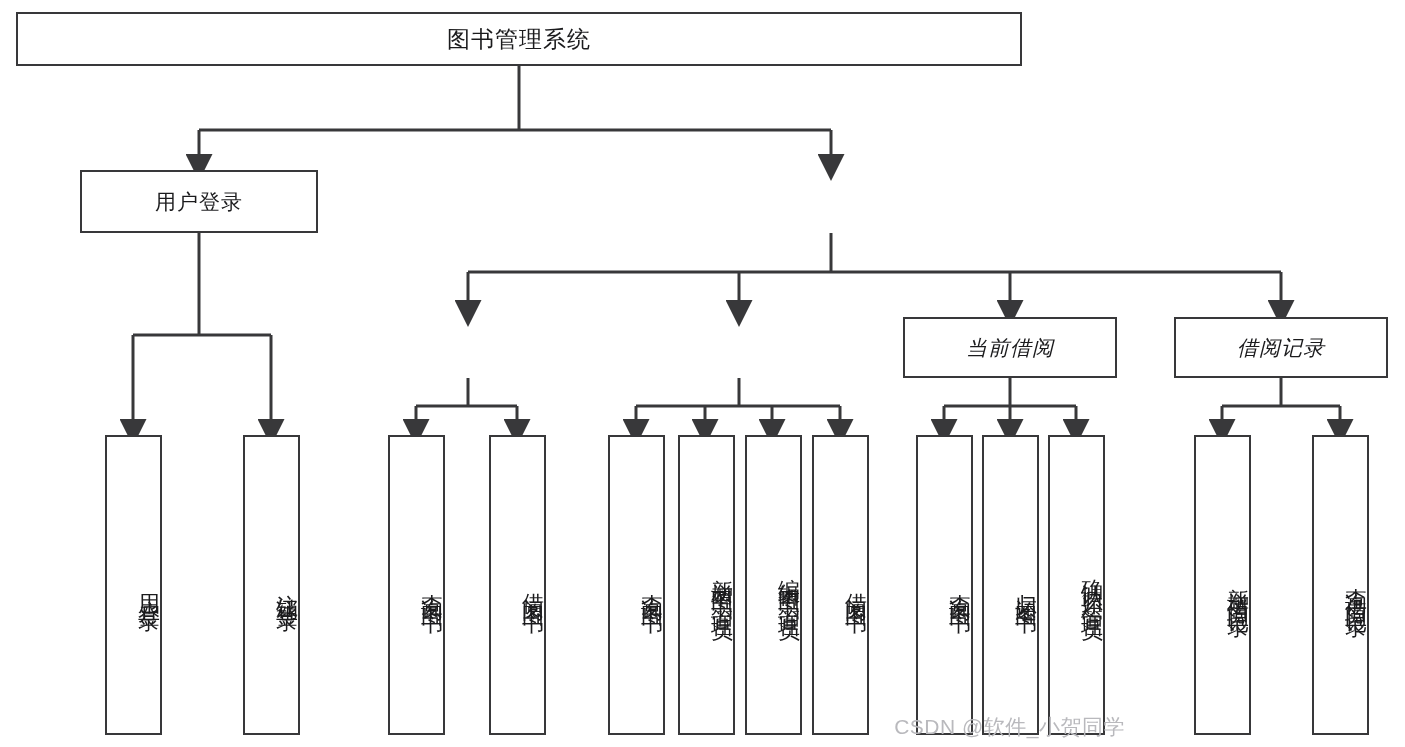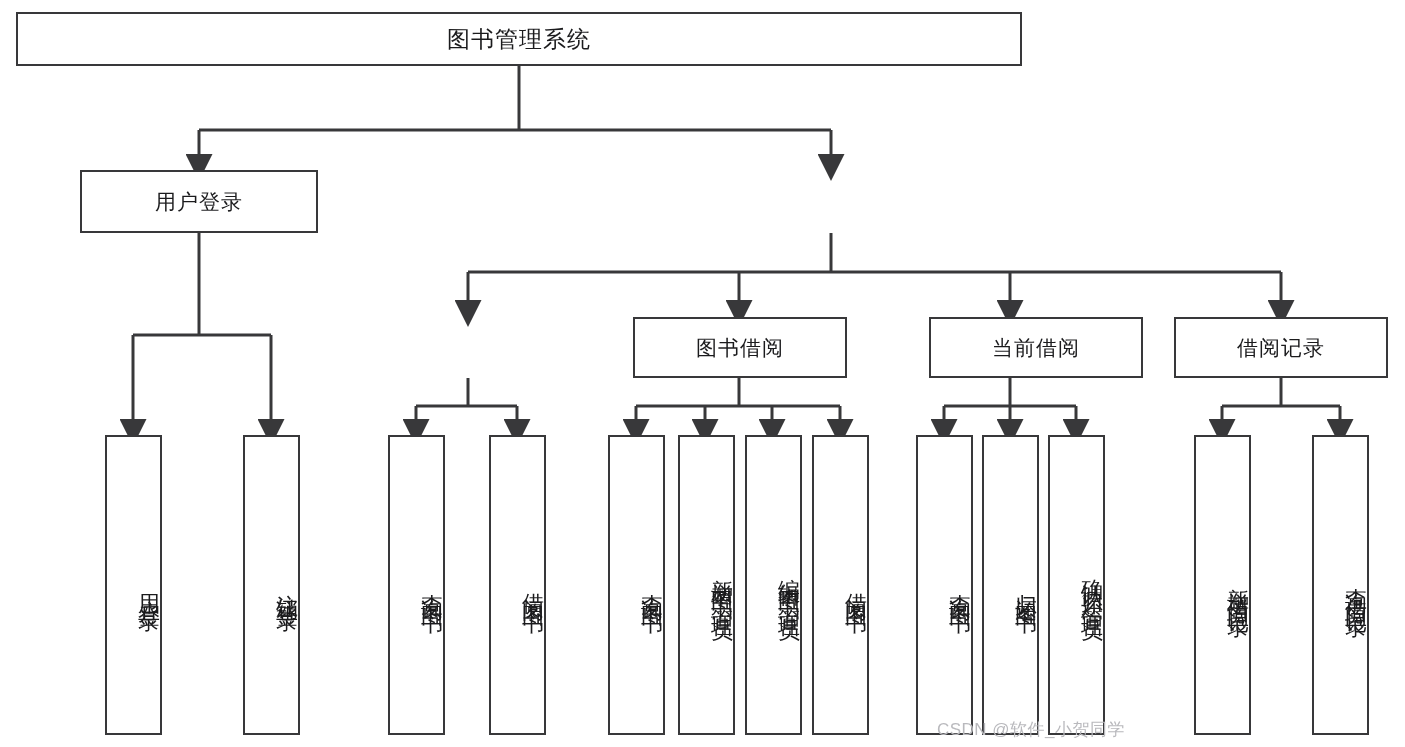--- a/index.html
+++ b/index.html
@@ -26,21 +26,21 @@
     line-height:1;
     padding-top:6px;
     align-items:flex-start;
     justify-content:center;
   }
   .node.leaf span{display:block;}
   .watermark{
     position:absolute;
     right:8px;
     bottom:6px;
-    font-size:17px;
+    font-size:21px;
     color:#b9b9bd;
     letter-spacing:0.5px;
     white-space:nowrap;
     pointer-events:none;
   }
 </style>
 </head>
 <body>
 
 <div id="diagram-root">
@@ -96,27 +96,24 @@
   </svg>
 
   <div class="node title" style="left:16px;top:12px;width:1006px;height:54px;">
     <span>图书管理系统</span>
   </div>
 
   <div class="node horiz" style="left:80px;top:170px;width:238px;height:63px;">
     <span>用户登录</span>
   </div>
 
-  <div class="node horiz" style="left:633px;top:317px;width:214px;height:61px;">
-    <span>图书借阅</span>
-  </div>
-  <div class="node horiz" style="left:929px;top:317px;width:214px;height:61px;">
+  <div class="node horiz" style="left:903px;top:317px;width:214px;height:61px;font-style:italic;">
     <span>当前借阅</span>
   </div>
-  <div class="node horiz" style="left:1174px;top:317px;width:214px;height:61px;">
+  <div class="node horiz" style="left:1174px;top:317px;width:214px;height:61px;font-style:italic;">
     <span>借阅记录</span>
   </div>
 
   <div class="node leaf" style="left:105px;top:435px;width:57px;height:300px;">
     <span>用户登录</span>
   </div>
   <div class="node leaf" style="left:243px;top:435px;width:57px;height:300px;">
     <span>注销登录</span>
   </div>
 

